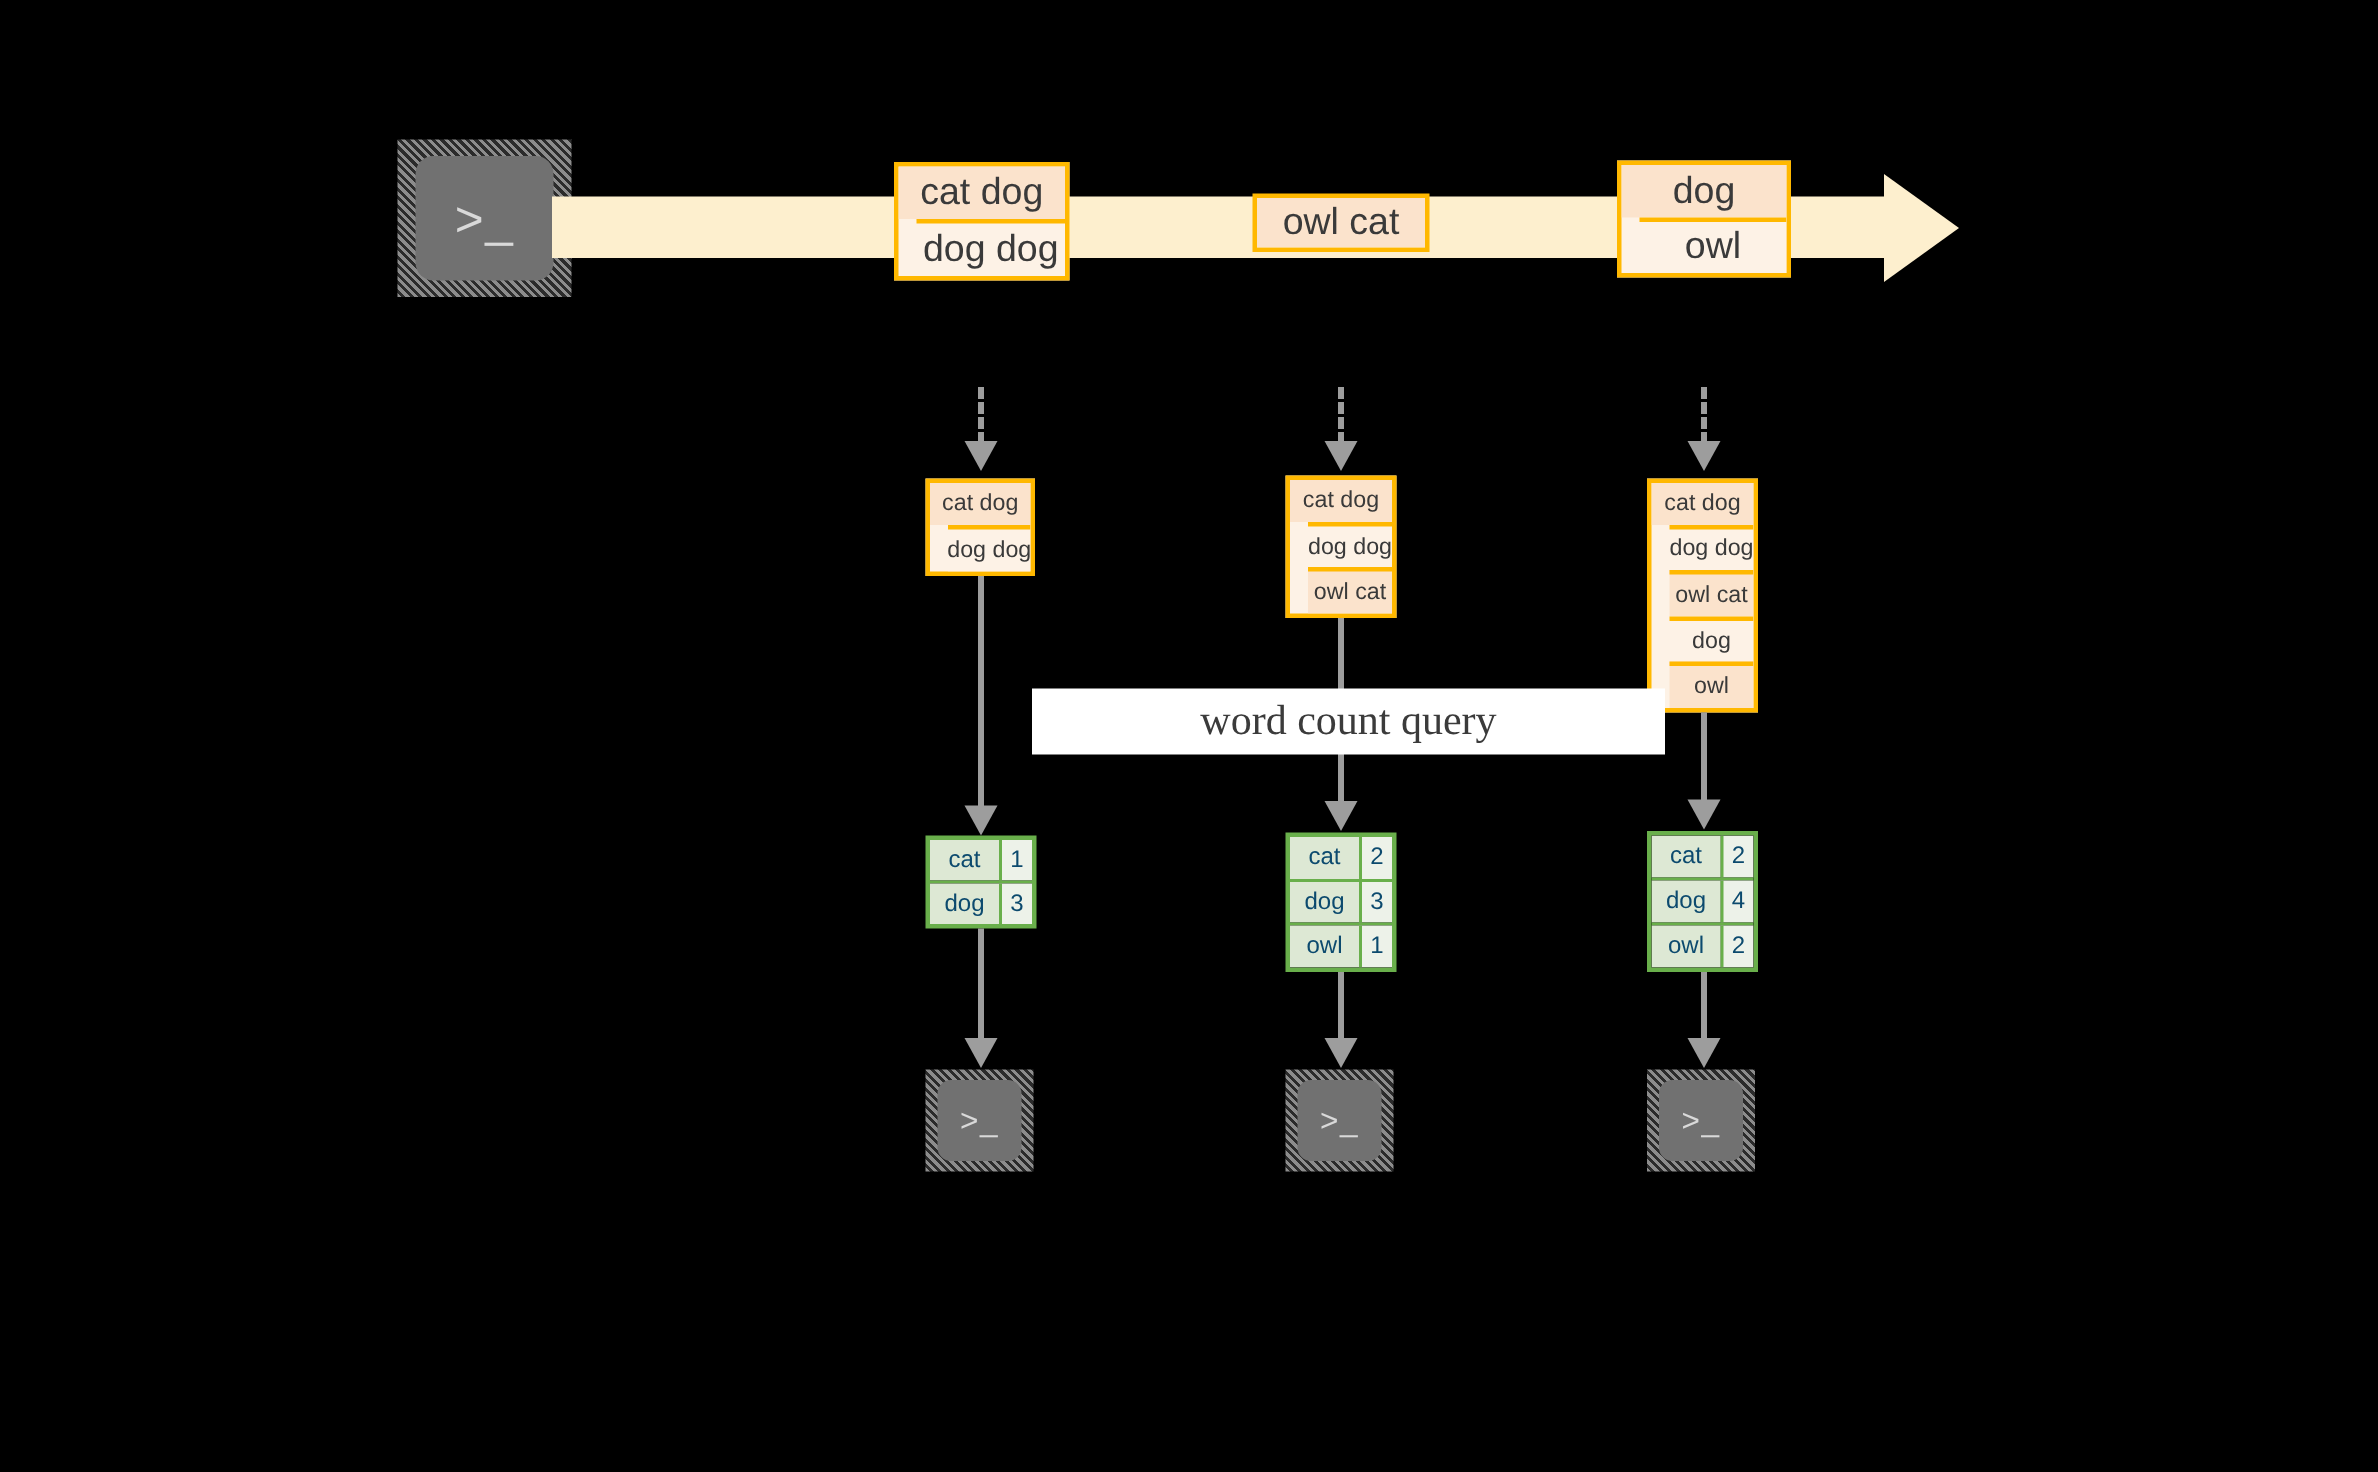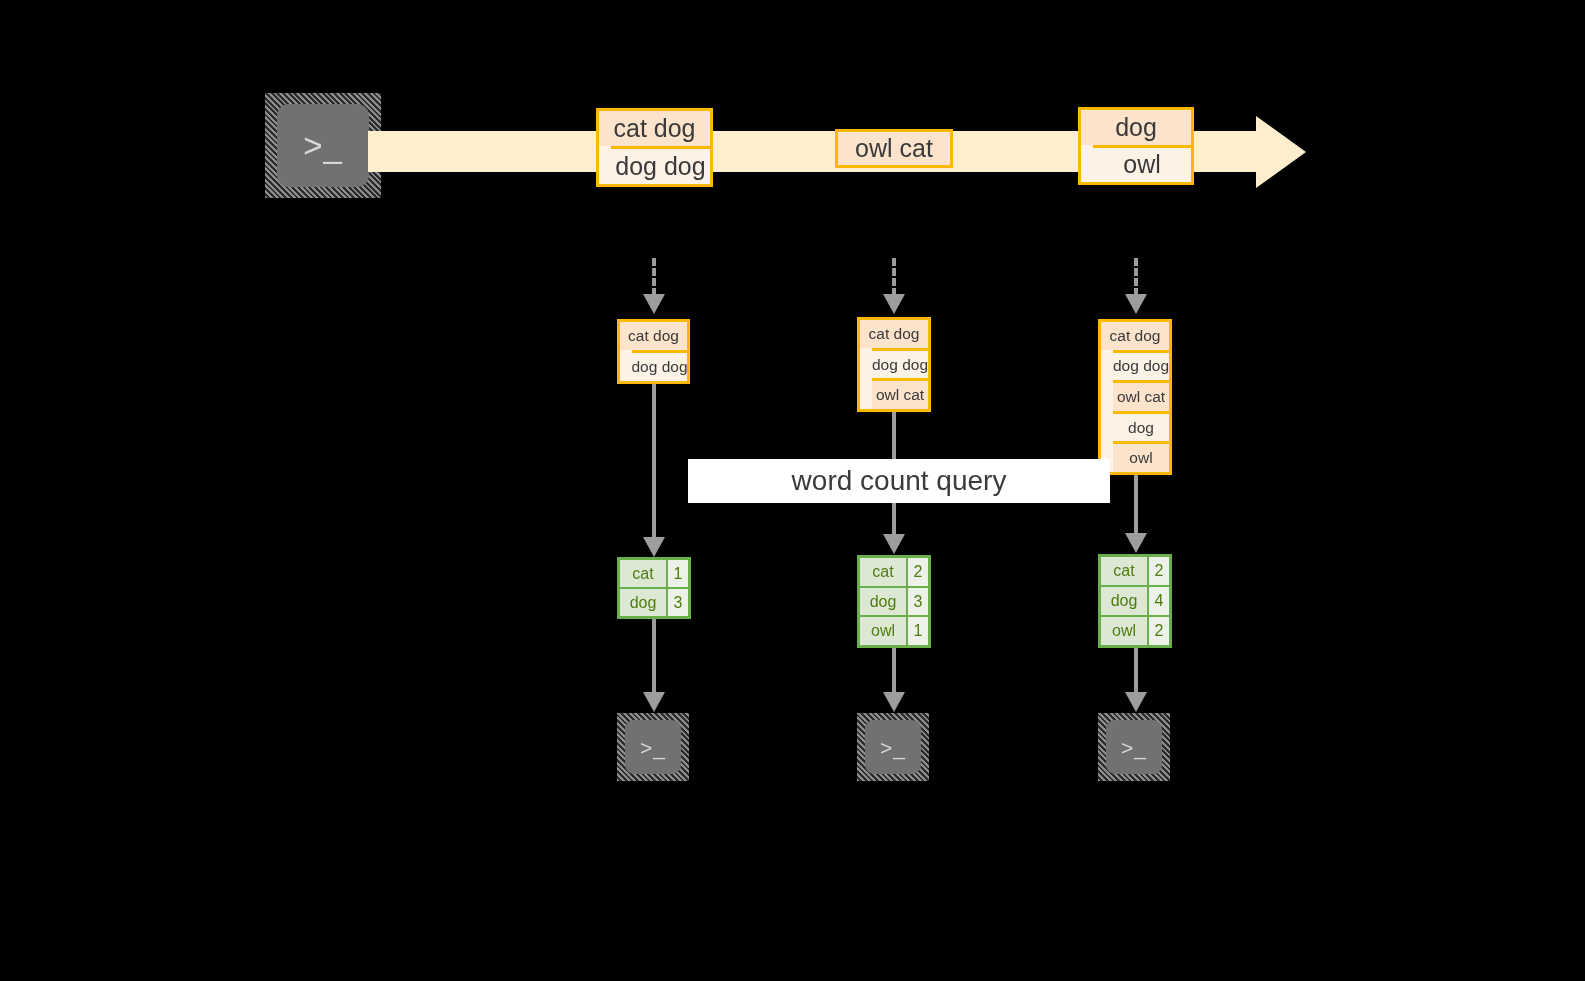--- a/index.html
+++ b/index.html
@@ -81,21 +81,21 @@
     overflow: hidden;
   }
   .res .row {
     flex: 1 1 0;
     display: flex;
   }
   .res .row + .row { border-top: 2px solid #69af4b; }
   .res .k, .res .v {
     display: flex; align-items: center; justify-content: center;
     font-size: 16px;
-    color: #4d7c0f;
+    color: #0c4a6e;
   }
   .res .k { width: 46px; background: #dde8d4; }
   .res .v { flex: 1; background: #edf2e9; border-left: 2px solid #69af4b; }
 
   
   .conn {
     position: absolute;
     background: #9d9d9d;
     width: 4px;
   }
@@ -246,17 +246,17 @@
   </div>
 
   <div class="conn" style="left:1134px; top:648px; height:46px;"></div>
   <div class="arrowhead" style="left:1125px; top:692px;"></div>
 
   <div class="terminal" style="left:1098px; top:713px; width:72px; height:68px;">
     <div class="inner" style="left:8px; top:7px; right:8px; bottom:7px; border-radius:9px;"></div>
     <div class="prompt" style="font-size:21px;">&gt;_</div>
   </div>
 
-  <div class="banner" style="left:688px; top:459px; width:422px; height:44px;">
+  <div class="banner" style="left:688px; top:459px; width:422px; height:44px;font-family:Liberation Serif, serif;">
     <span>word count query</span>
   </div>
 
 </div>
 
 </body></html>

